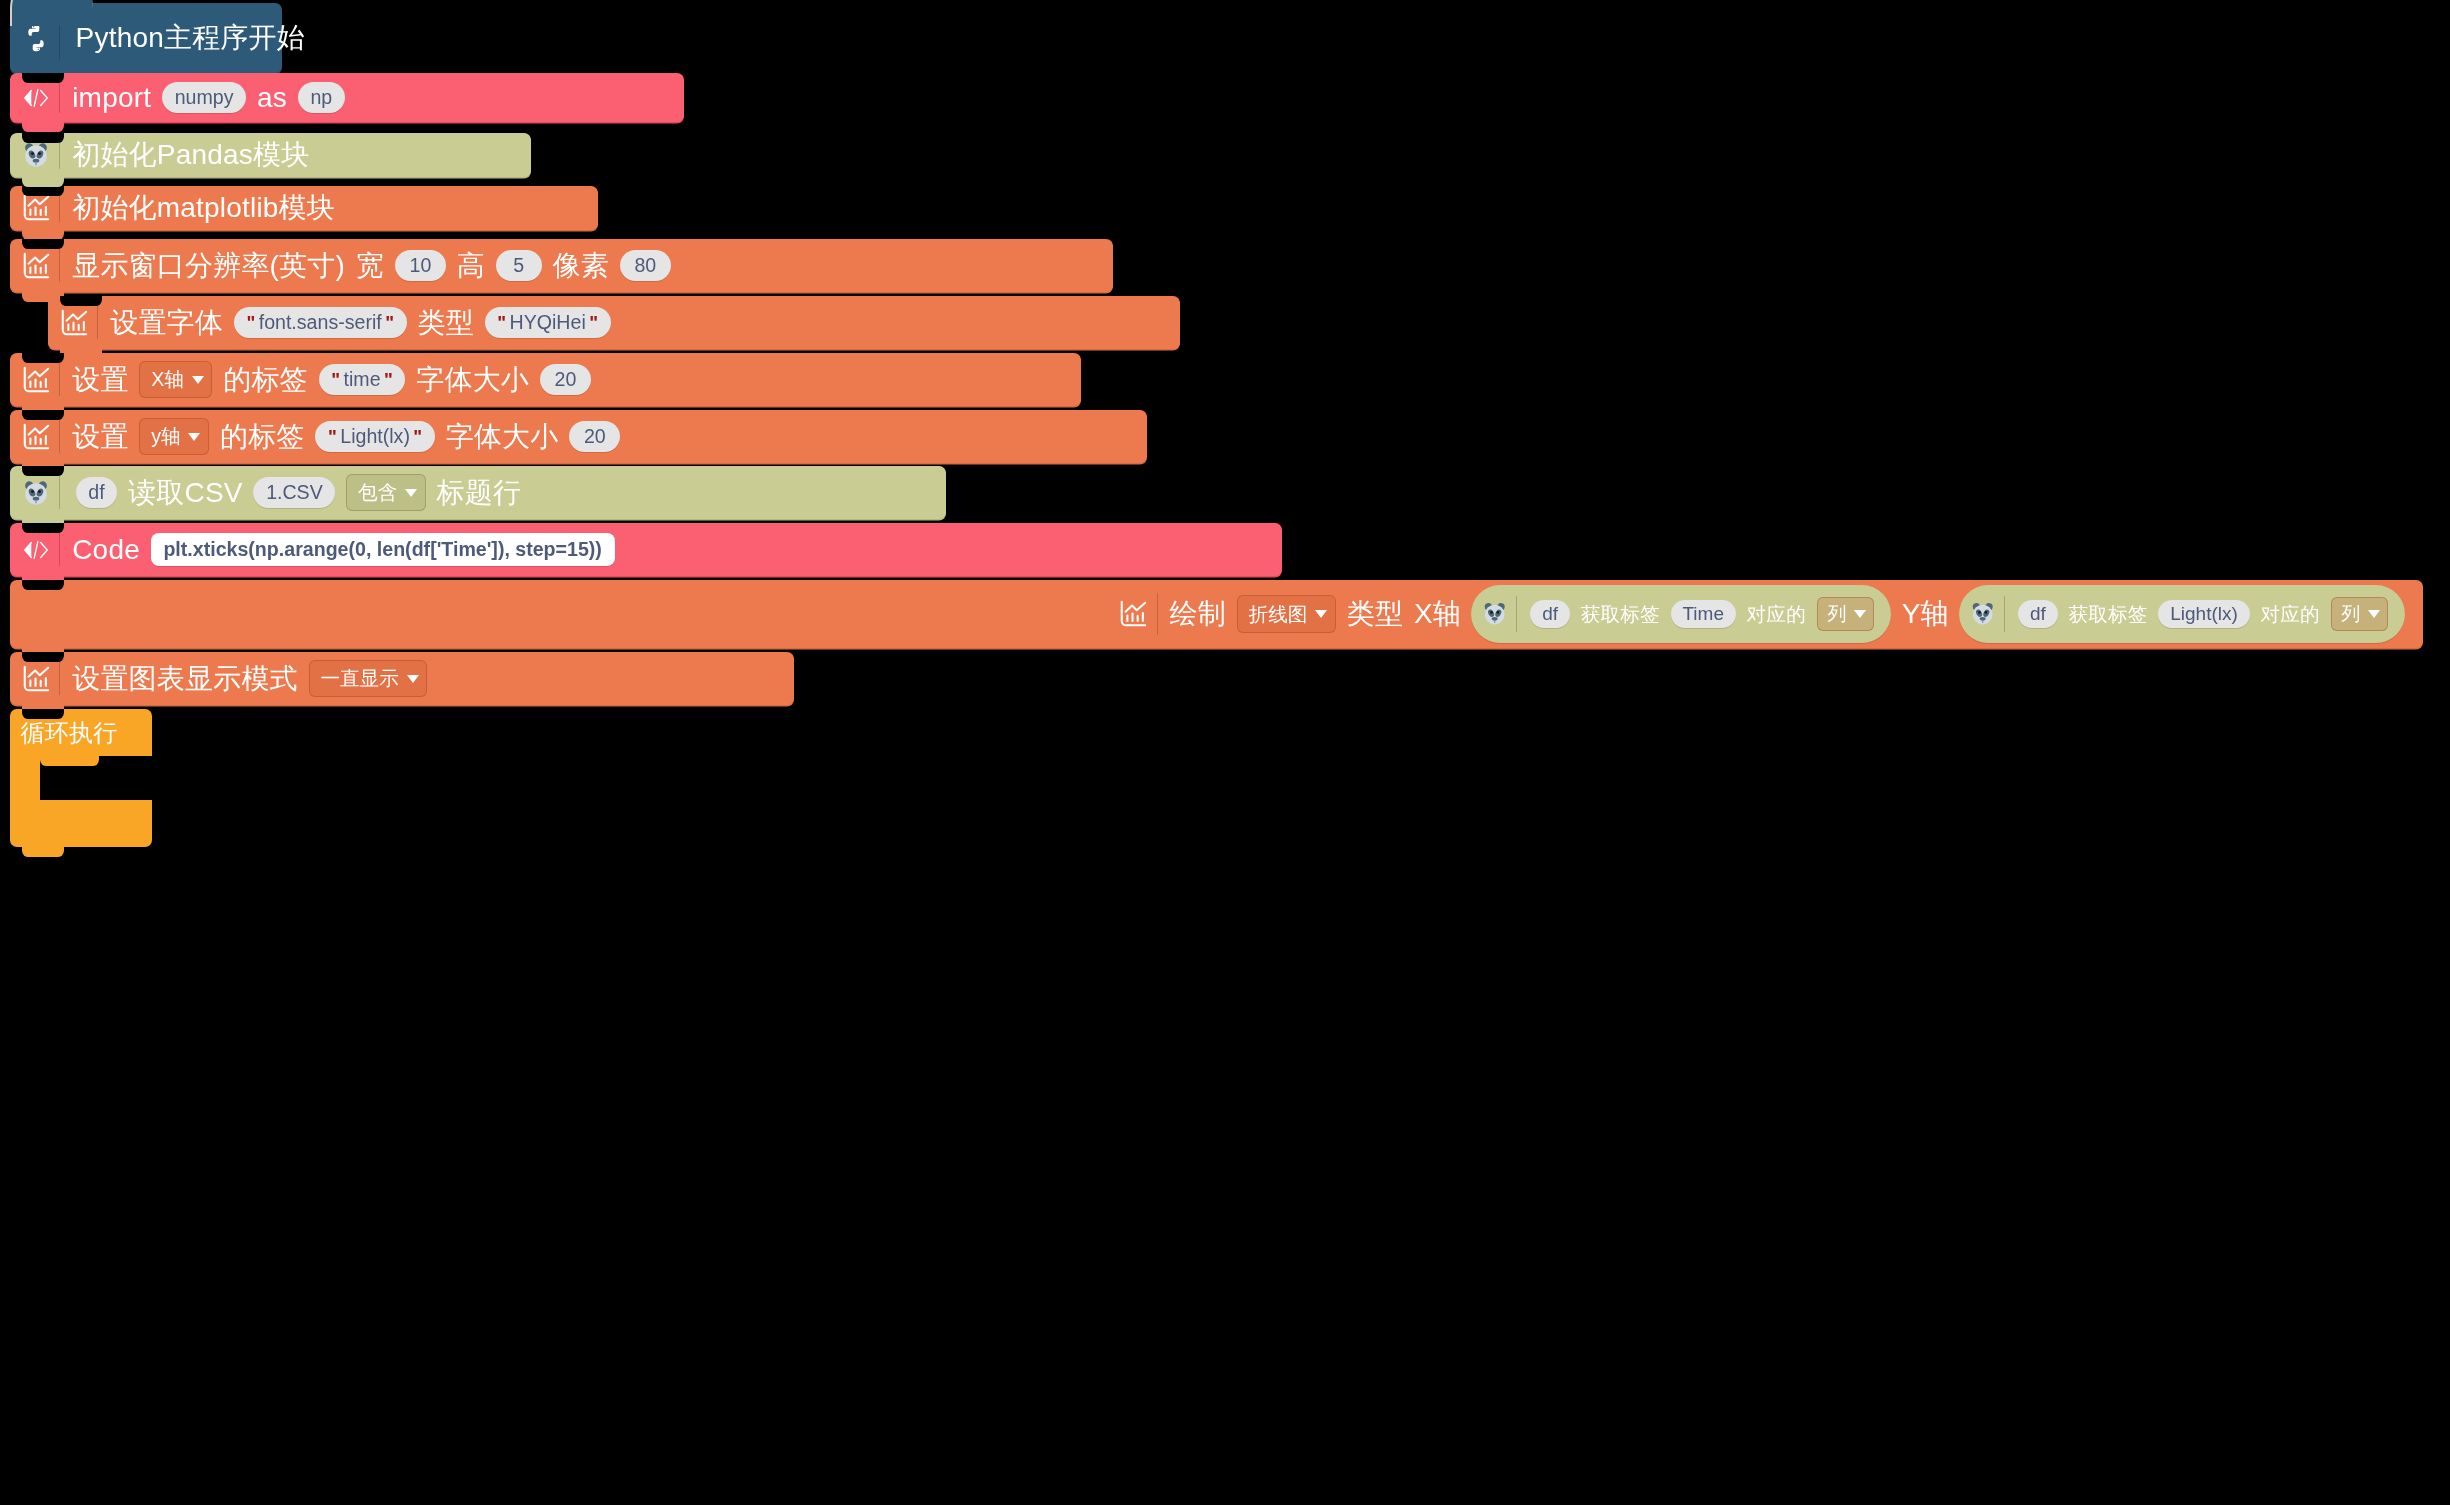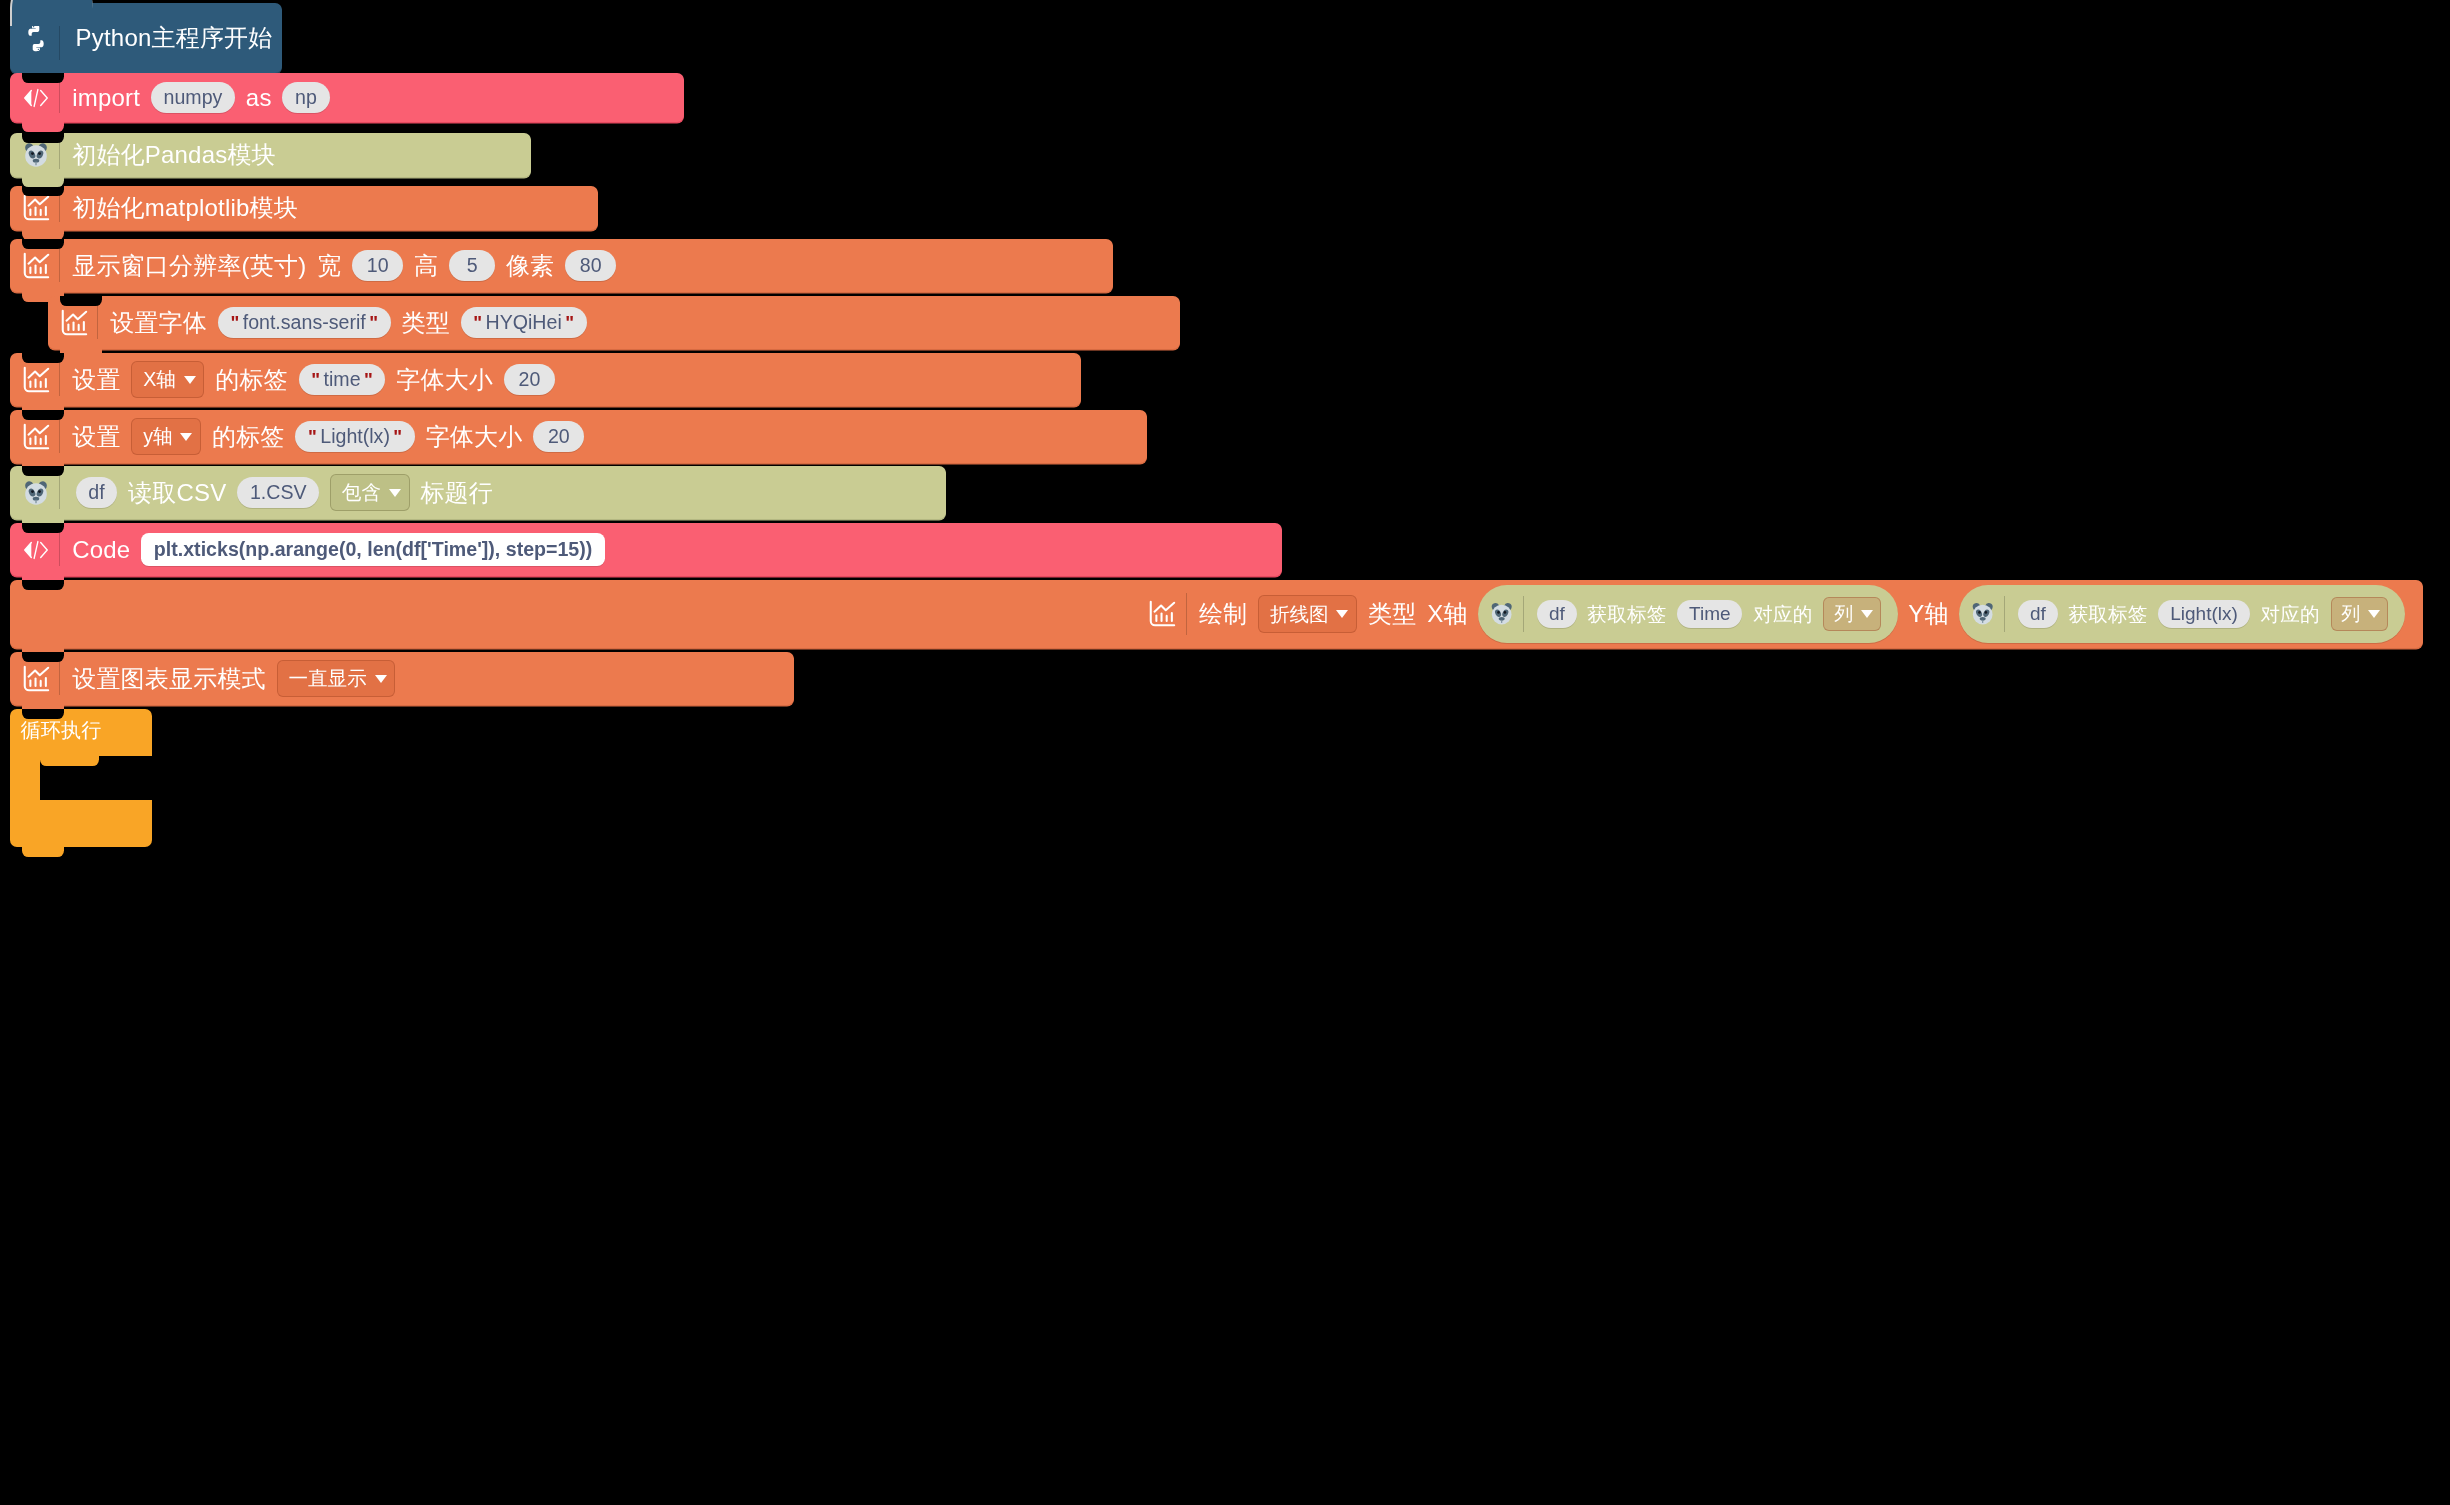--- a/index.html
+++ b/index.html
@@ -51,21 +51,21 @@
     box-sizing:border-box;
   }
   .hat .body::after{
     content:"";position:absolute;left:12.7px;bottom:-9.8px;width:42px;height:10.3px;
     border-radius:0 0 6.4px 6.4px;background:#2E5A7A;
   }
 
   
   .icon{width:30px;height:30px;flex:none;margin:0 0 0 10.8px;display:block;}
   .divider{width:1px;height:62%;background:rgba(0,0,0,.18);margin:0 9.8px 0 8.8px;flex:none;}
-  .lbl{color:#fff;font-size:24px;white-space:nowrap;margin:0 5.4px;letter-spacing:0.2px;}
+  .lbl{color:#fff;font-size:28px;white-space:nowrap;margin:0 5.4px;letter-spacing:0.2px;}
   .lbl.first{margin-left:2px;}
 
   
   .oval{
     background:#e5e5e5;color:#4E5A79;font-size:19.6px;border-radius:490px;
     padding:3.9px 12.7px;margin:0 5.4px;white-space:nowrap;display:flex;align-items:center;
     box-shadow:0 1px 0 rgba(0,0,0,.12);
   }
   .oval.num{min-width:16.7px;justify-content:center;padding:3.9px 14.7px;}
   .oval .q{color:#A51515;font-weight:700;font-size:18.6px;}
@@ -108,21 +108,21 @@
   
   .loop{position:absolute;left:9.8px;}
   .loop .top{
     position:relative;width:142px;height:47px;background:#F9A526;
     border-radius:6.9px 6.9px 0 0;display:flex;align-items:flex-start;
   }
   .loop .top::before{
     content:"";position:absolute;left:12.7px;top:-0.5px;width:42px;height:10.3px;
     background:#000;border-radius:0 0 6.4px 6.4px;
   }
-  .loop .top .lbl{color:#fff;font-size:20px;margin:7.8px 0 0 10.8px;}
+  .loop .top .lbl{color:#fff;font-size:24px;margin:7.8px 0 0 10.8px;}
   .loop .arm{width:30px;height:44px;background:#F9A526;position:relative;}
   .loop .arm::after{
     content:"";position:absolute;left:30px;top:0;width:59px;height:10.3px;
     background:#F9A526;border-radius:0 0 6.4px 6.4px;
   }
   .loop .bottom{
     position:relative;width:142px;height:47px;background:#F9A526;
     border-radius:0 0 6.9px 6.9px;
   }
   .loop .bottom::after{

